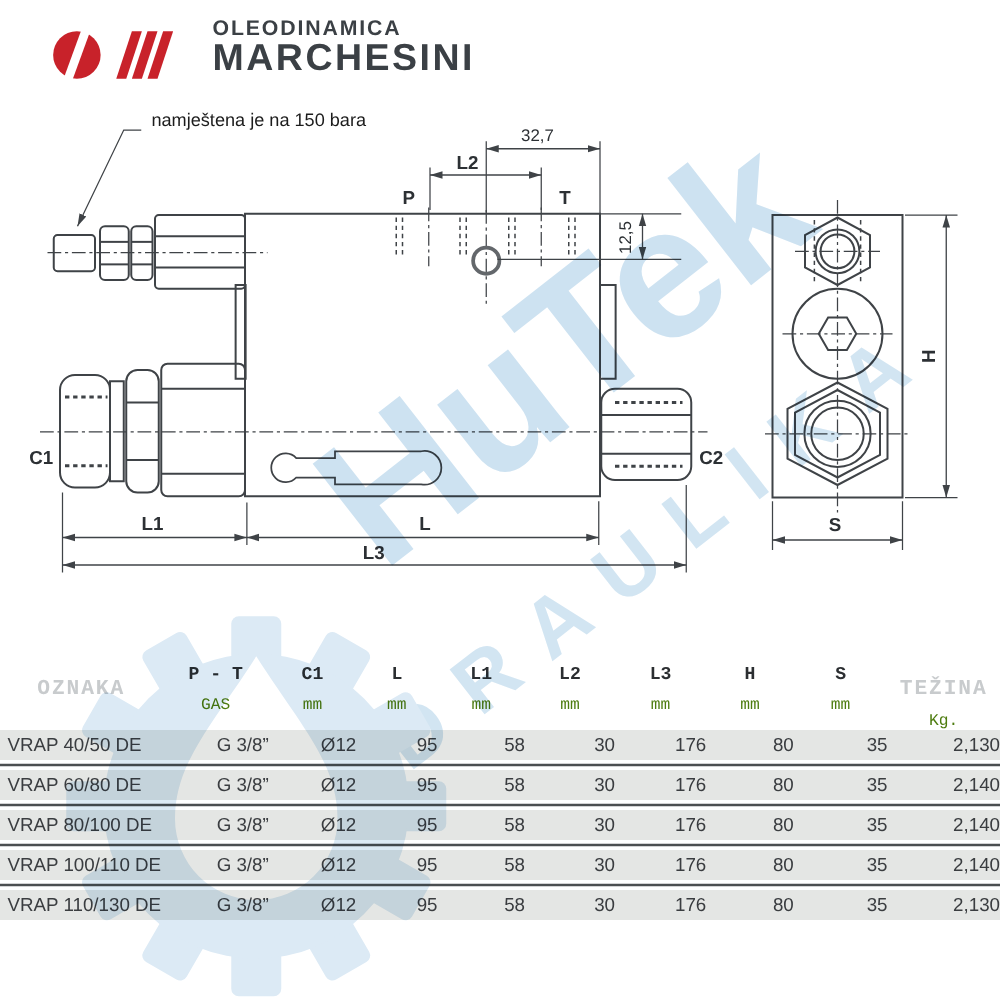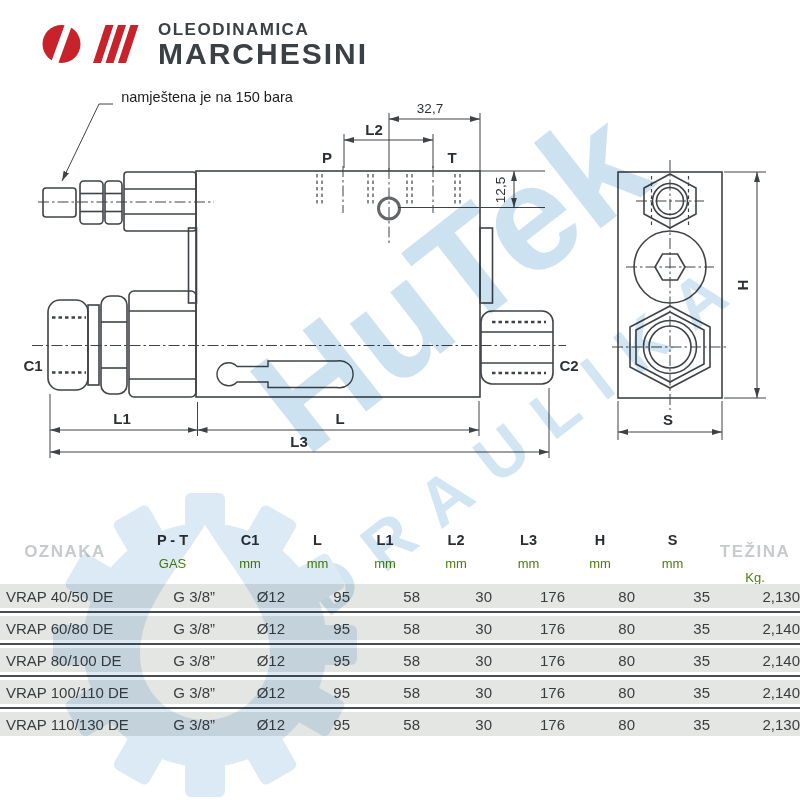--- a/index.html
+++ b/index.html
@@ -1,20 +1,20 @@
 <!DOCTYPE html>
 <html><head>
 <meta charset="utf-8">
 <style>
   html,body{margin:0;padding:0;}
   body{width:800px;height:800px;background:#ffffff;position:relative;overflow:hidden;
        font-family:"Liberation Sans", sans-serif;}
 
   
-  .logo{position:absolute;left:42px;top:14px;display:flex;align-items:center;gap:16px;}
+  .logo{position:absolute;left:42px;top:14px;display:flex;gap:28px;}
   .logo-text{display:flex;flex-direction:column;line-height:1;color:#3b4045;}
   .logo-line1{font-size:17px;font-weight:700;letter-spacing:1.5px;}
   .logo-line2{font-size:30px;font-weight:700;letter-spacing:2px;margin-top:1px;}
 
   
   .annotation{position:absolute;left:112px;top:88px;width:190px;text-align:center;
               font-size:14.5px;color:#1c1c1c;line-height:1.32;}
 
   
   .drawing{position:absolute;left:0;top:0;width:800px;height:520px;}
@@ -28,21 +28,21 @@
             align-items:center;justify-content:center;transform:rotate(-38deg);
             font-size:150px;font-weight:700;color:#cde2f1;}
   .wm-word2{position:absolute;left:150px;top:310px;width:660px;height:320px;display:flex;
             align-items:center;justify-content:center;transform:rotate(-38deg);
             font-size:66px;font-weight:700;letter-spacing:24px;color:#d2e5f2;}
   .wm-gear{position:absolute;left:20px;top:470px;}
 
   
   .spec-table{position:absolute;left:0;top:526px;width:800px;}
   .thead,.trow{display:grid;grid-template-columns:130px 85px 70px 65px 70px 72px 73px 70px 75px 90px;}
-  .thead{height:58px;align-items:start;}
+  .thead{height:58px;align-items:start;font-family:Liberation Mono, monospace;}
   .th{text-align:center;padding-top:6px;}
   .th-main{font-size:14.5px;font-weight:700;color:#2b2e31;}
   .th-sub{font-size:13px;color:#4d7c0f;margin-top:8px;min-height:14px;}
   .th.big .th-main{font-size:17px;color:#c8cbcd;letter-spacing:1.5px;padding-top:10px;}
   .trow{height:24px;background:#e4e6e4;align-items:center;margin-bottom:8px;position:relative;}
   .trow:not(:last-child)::after{content:'';position:absolute;left:0;right:0;bottom:-5px;height:2px;background:#4b4e50;}
   .td{font-size:15px;color:#3a3d40;text-align:right;}
   .td:first-child{text-align:left;padding-left:6px;}
 </style>
 </head>

